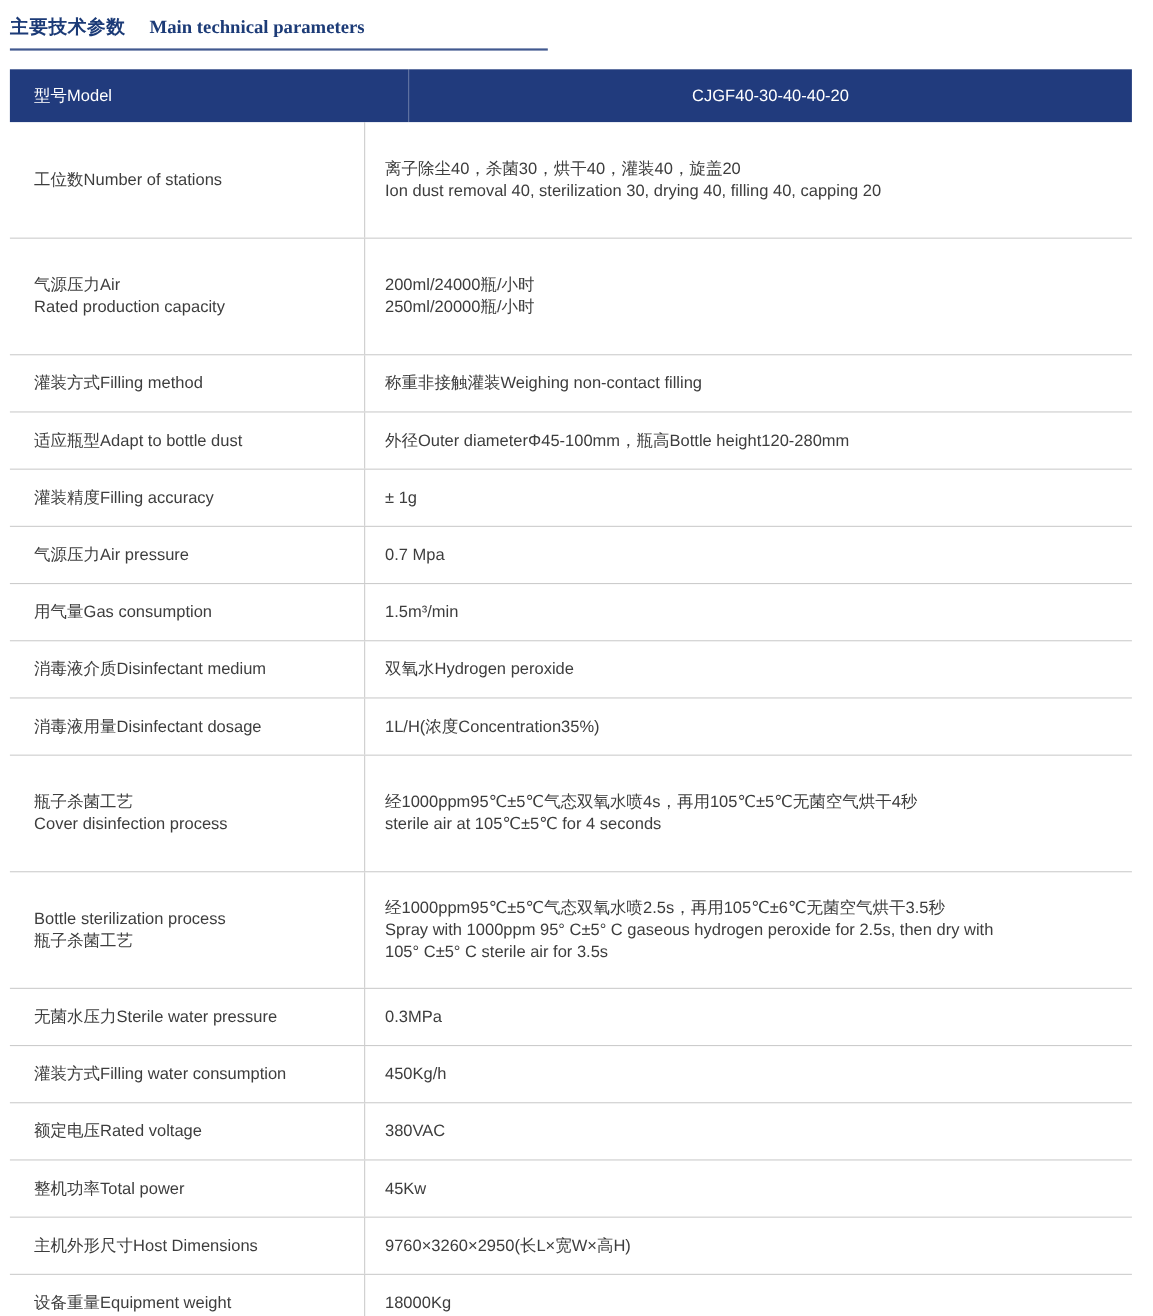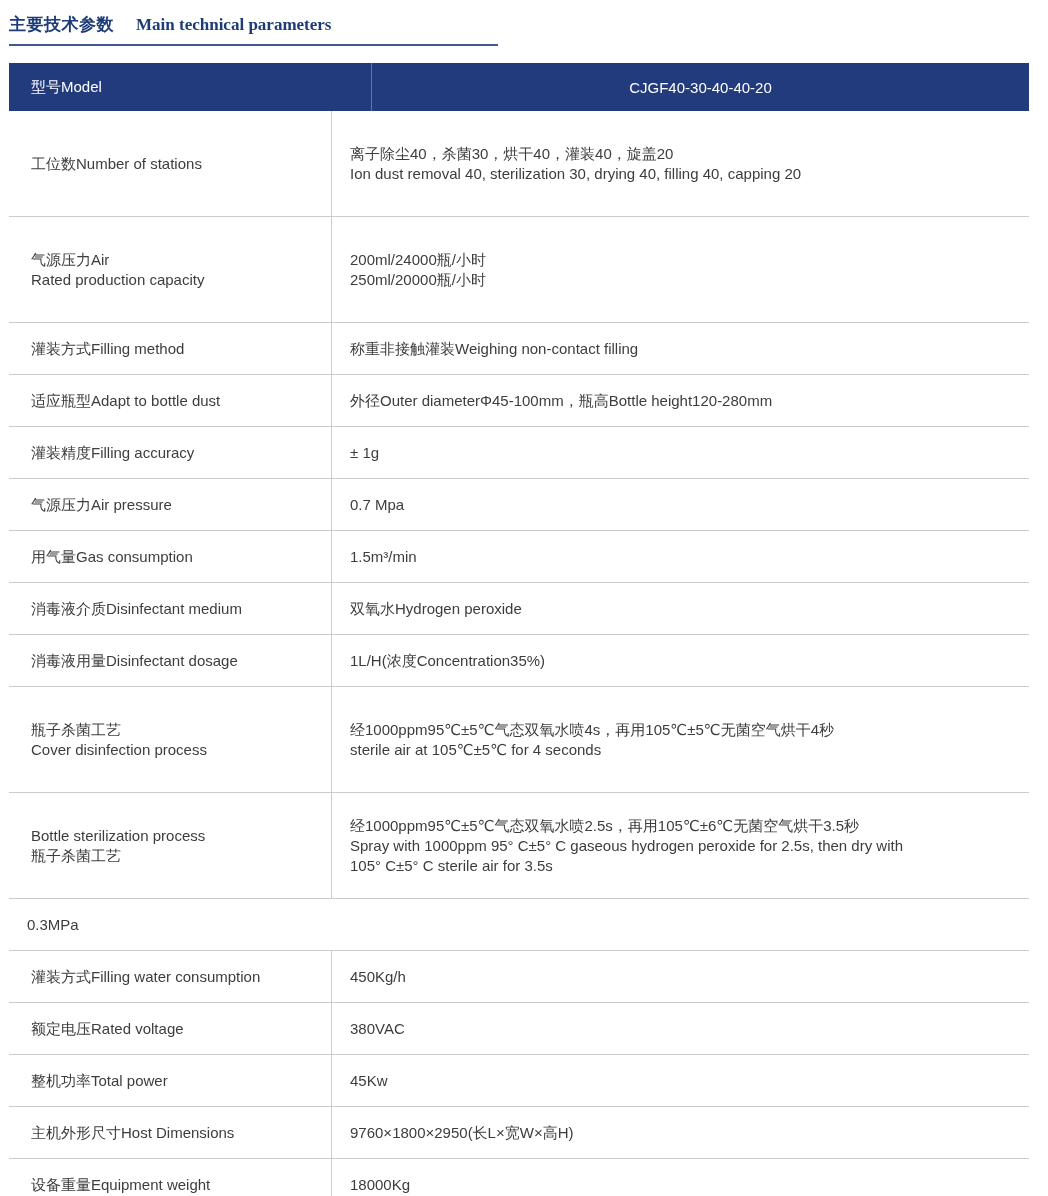--- a/index.html
+++ b/index.html
@@ -180,20 +180,23 @@
             <div>Bottle sterilization process</div>
             <div>瓶子杀菌工艺</div>
           </div>
           <div class="cell value">
             <div>经1000ppm95℃±5℃气态双氧水喷2.5s，再用105℃±6℃无菌空气烘干3.5秒</div>
             <div>Spray with 1000ppm 95° C±5° C gaseous hydrogen peroxide for 2.5s, then dry with</div>
             <div>105° C±5° C sterile air for 3.5s</div>
           </div>
         </div>
         <div class="row">
+          <div class="cell label">
+            <div>无菌水压力Sterile water pressure</div>
+          </div>
           <div class="cell value">
             <div>0.3MPa</div>
           </div>
         </div>
         <div class="row">
           <div class="cell label">
             <div>灌装方式Filling water consumption</div>
           </div>
           <div class="cell value">
             <div>450Kg/h</div>
@@ -213,21 +216,21 @@
           </div>
           <div class="cell value">
             <div>45Kw</div>
           </div>
         </div>
         <div class="row">
           <div class="cell label">
             <div>主机外形尺寸Host Dimensions</div>
           </div>
           <div class="cell value">
-            <div>9760×1800×2950(长L×宽W×高H)</div>
+            <div>9760×3260×2950(长L×宽W×高H)</div>
           </div>
         </div>
         <div class="row">
           <div class="cell label">
             <div>设备重量Equipment weight</div>
           </div>
           <div class="cell value">
             <div>18000Kg</div>
           </div>
         </div>

